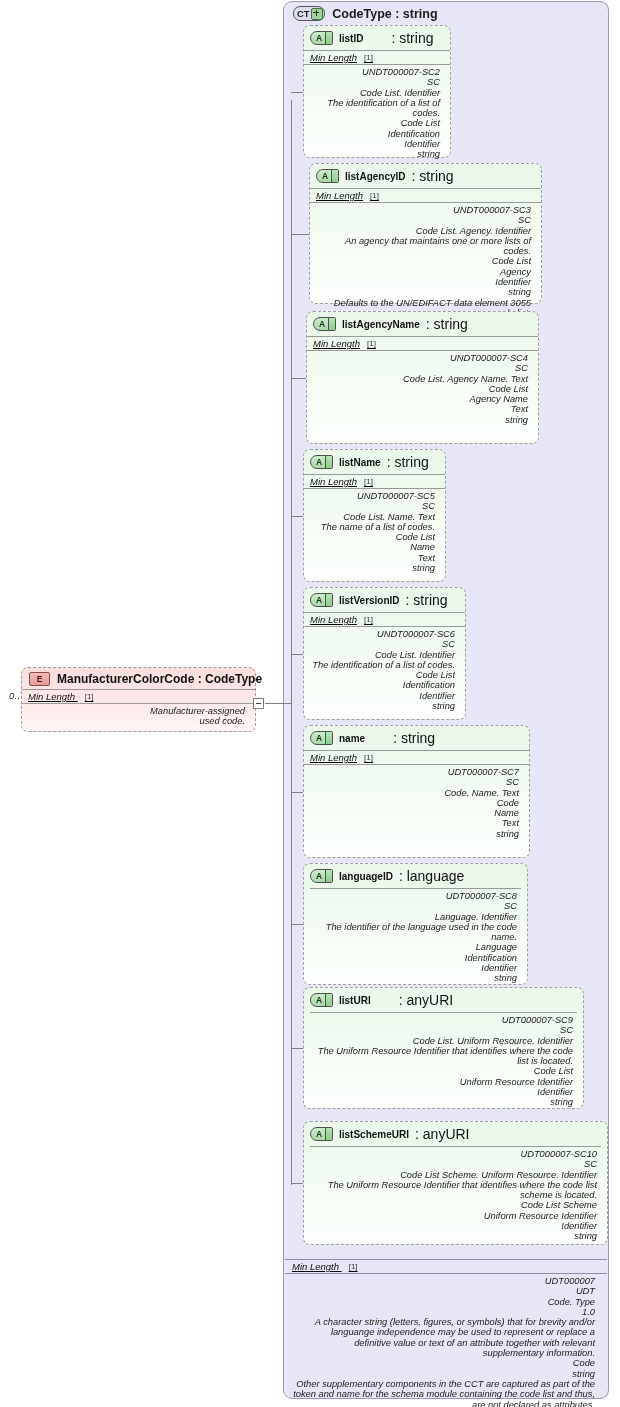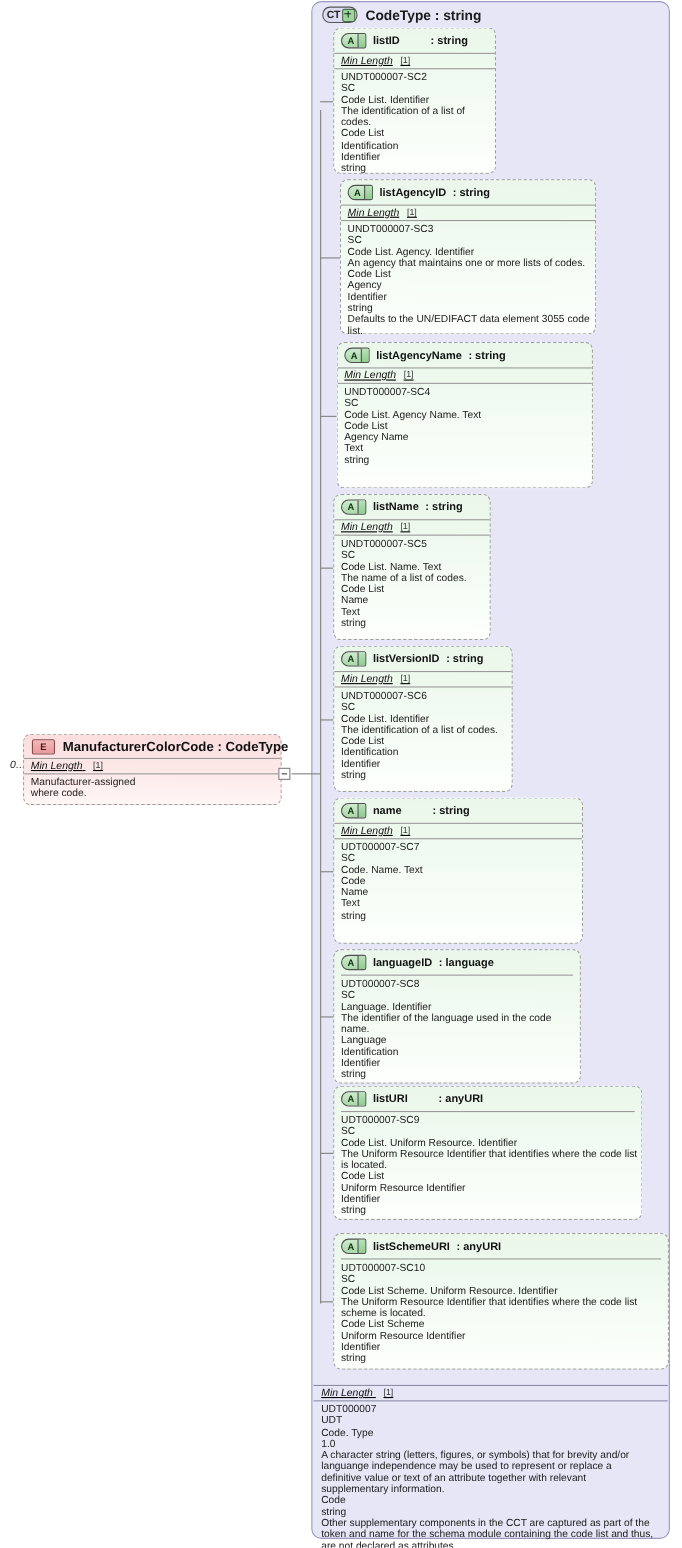--- a/index.html
+++ b/index.html
@@ -153,22 +153,22 @@
     border-left: 1px solid #4e4e4e;
     background: linear-gradient(to bottom, #b9e2b9, #8fcc8f);
     box-sizing: border-box;
   }
   .attr-name {
     font-size: 10px;
     font-weight: bold;
     color: #111;
   }
   .attr-type {
-    font-size: 10px;
-    font-weight: bold;
+    font-size: 14px;
+    font-weight: normal;
     color: #111;
   }
 
   .facet-row {
     border-top: 1px solid #9a9a9a;
     border-bottom: 1px solid #9a9a9a;
     padding: 1px 6px 1px 6px;
     white-space: nowrap;
     font-size: 9.5px;
     text-decoration: underline;
@@ -177,24 +177,26 @@
     font-style: italic;
     color: #111;
   }
   .facet-val {
     font-size: 8px;
     color: #333;
     margin-left: 7px;
     vertical-align: 1px;
   }
   .doc-lines {
-    padding: 2px 0 4px 6px;
+    padding: 2px 10px 4px 6px;
     font-size: 9.3px;
+    font-style: italic;
     color: #1b1b1b;
     line-height: 10.3px;
+    text-align: right;
   }
   .doc-lines div { white-space: normal; }
 
   
   .elem-box {
     position: absolute;
     left: 21px;
     top: 667px;
     width: 235px;
     height: 65px;
@@ -295,21 +297,21 @@
     <div class="elem-head">
       <span class="elem-icon">E</span>
       <span class="elem-title">ManufacturerColorCode : CodeType</span>
     </div>
     <div class="facet-row">
       <span class="facet-label">Min Length</span>
       <span class="facet-val">[1]</span>
     </div>
     <div class="doc-lines" id="elem-doc">
         <div>Manufacturer-assigned</div>
-        <div>where code.</div>
+        <div>used code.</div>
       </div>
   </div>
 
   <div id="attr-layer">
       <div class="conn v" style="left: 291px; top: 100px; height: 1085px;"></div>
       <div class="conn h" style="left: 291px; top: 92px; width: 12px;"></div>
       <div class="attr-box" style="left: 303px; top: 25px; width: 148px; height: 133px;">
         <div class="attr-head">
           <span class="attr-icon">
             <span>A</span>

